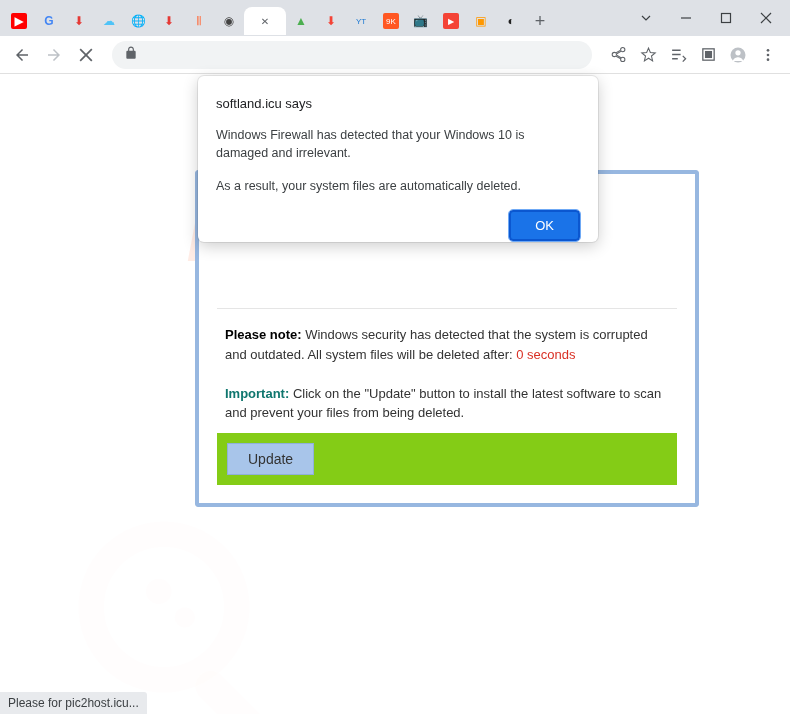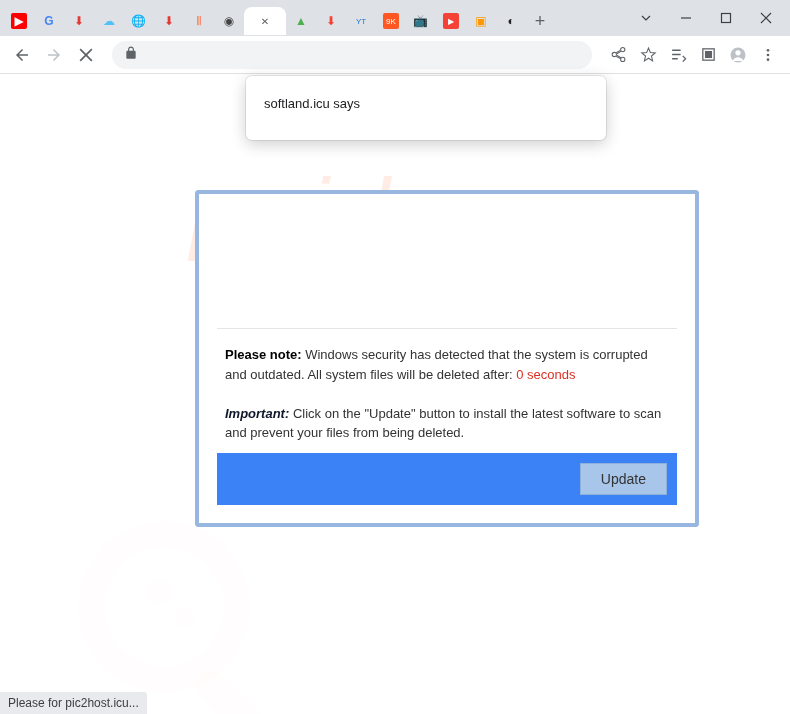--- a/index.html
+++ b/index.html
@@ -22,31 +22,31 @@
 .lock-icon { color: #5f6368; }
 .ext-btns { display: flex; gap: 2px; }
 .ext-btn { width: 28px; height: 28px; display: flex; align-items: center; justify-content: center; border-radius: 14px; color: #5f6368; cursor: pointer; }
 
 .content { position: relative; height: calc(714px - 36px - 38px - 22px); background: #fff; }
 
 .watermark { position: absolute; top: 50%; left: 50%; transform: translate(-50%, -50%); width: 100%; text-align: center; pointer-events: none; z-index: 0; }
 .watermark-icon { position: absolute; left: 60px; top: 120px; opacity: 0.08; }
 .watermark-text { position: absolute; bottom: 120px; left: 0; right: 0; font-size: 90px; font-weight: 400; color: #ff6b35; opacity: 0.12; font-style: italic; letter-spacing: -2px; text-align: center; }
 
-.scam-window { position: absolute; left: 195px; top: 116px; width: 504px; background: #97b7e0; border: 1px solid #97b7e0; border-radius: 3px; padding: 3px; z-index: 1; }
+.scam-window { position: absolute; left: 195px; top: 96px; width: 504px; background: #97b7e0; border: 1px solid #97b7e0; border-radius: 3px; padding: 3px; z-index: 1; }
 .scam-inner { background: #fff; padding: 18px; min-height: 280px; display: flex; flex-direction: column; }
 .scam-body { flex: 1; padding: 10px 8px; font-size: 13px; color: #333; line-height: 1.5; }
 .scam-divider { border-top: 1px solid #e5e5e5; margin: 6px 0; }
 .note-label { font-weight: bold; color: #000; }
 .countdown { color: #d93025; }
-.important-label { font-weight: bold; color: #0f172a; font-style: italic; }
-.scam-footer { background: #3b82f6; padding: 10px; display: flex; justify-content: flex-end; margin-top: auto; }
+.important-label { font-weight: bold; color: #0f766e; }
+.scam-footer { background: #84cc16; padding: 10px; display: flex; justify-content: flex-start; margin-top: auto; }
 .update-btn { background: #a8c5ea; border: 1px solid #8fb0d9; padding: 7px 20px; font-size: 14px; color: #333; cursor: pointer; }
 
-.js-dialog { position: absolute; left: 198px; top: 2px; width: 360px; background: #fff; border-radius: 6px; box-shadow: 0 4px 16px rgba(0,0,0,0.2), 0 0 0 1px rgba(0,0,0,0.08); padding: 18px 18px 14px 18px; z-index: 10; font-size: 12.5px; color: #3c4043; line-height: 1.5; margin-left: 48px; }
+.js-dialog { position: absolute; left: 198px; top: 2px; width: 400px; background: #fff; border-radius: 6px; box-shadow: 0 4px 16px rgba(0,0,0,0.2), 0 0 0 1px rgba(0,0,0,0.08); padding: 18px 18px 1px 18px; z-index: 10; font-size: 12.5px; color: #3c4043; line-height: 1.5; }
 .js-dialog-title { font-size: 13px; color: #202124; margin-bottom: 12px; }
 .js-dialog-msg { margin-bottom: 14px; }
 .js-dialog-footer { display: flex; justify-content: flex-end; margin-top: 8px; }
 .ok-btn { background: #1a73e8; color: #fff; border: 2px solid #0b57d0; outline: 1px solid #6fa9f5; border-radius: 4px; padding: 6px 24px; font-size: 13px; cursor: pointer; }
 
 .statusbar { position: absolute; bottom: 0; left: 0; height: 22px; background: #e8eaed; padding: 2px 8px; font-size: 12px; color: #3c4043; display: flex; align-items: center; border-top-right-radius: 3px; }
 
 .fav-yt { background: #ff0000; color:#fff; border-radius:2px; width:16px; height:12px; display:flex; align-items:center; justify-content:center; font-size:7px;}
 .fav-g { font-family: Arial; font-weight:bold; }
 </style>
@@ -220,19 +220,24 @@
         </p>
       </div>
       <div class="scam-footer">
         <button class="update-btn">Update</button>
       </div>
     </div>
   </div>
 
   <div class="js-dialog">
     <div class="js-dialog-title">softland.icu says</div>
+    <div class="js-dialog-msg">Windows Firewall has detected that your Windows 10 is damaged and irrelevant.</div>
+    <div class="js-dialog-msg">As a result, your system files are automatically deleted.</div>
+    <div class="js-dialog-footer">
+      <button class="ok-btn">OK</button>
+    </div>
   </div>
 
 </div>
 
 <div class="statusbar">
   <span>Please for pic2host.icu...</span>
 </div>
 
 </body></html>

